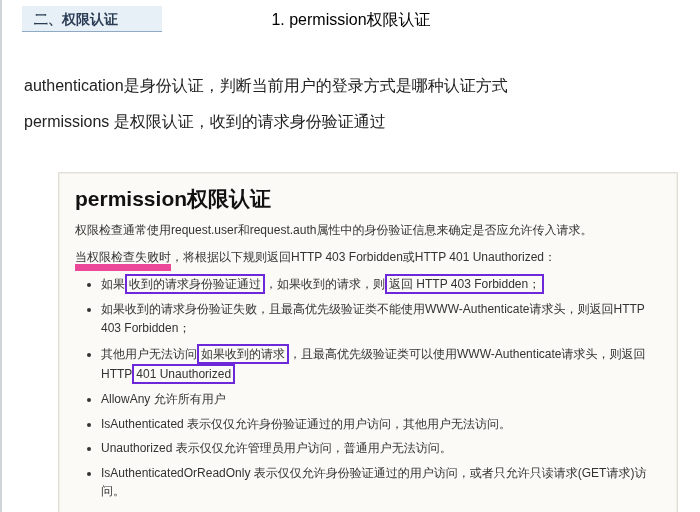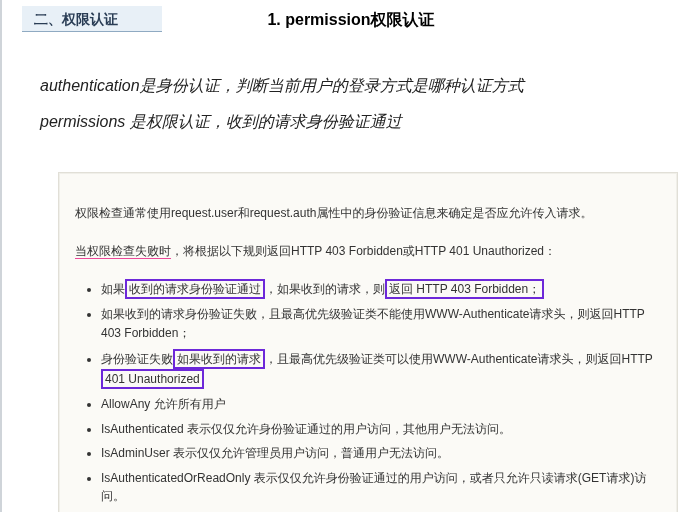--- a/index.html
+++ b/index.html
@@ -40,33 +40,33 @@
     font-size: 14px;
     padding-left: 12px;
     box-sizing: border-box;
   }
   .page-title {
     position: absolute;
     left: 50%;
     transform: translateX(-50%);
     top: 10px;
     font-size: 16px;
-    font-weight: bold;
+    font-weight: normal;
     color: #000;
   }
 
   .intro {
     position: absolute;
     left: 22px;
     top: 75px;
     right: 20px;
     font-size: 16px;
     line-height: 1.4;
   }
-  .intro p { margin: 0 0 14px 16px; font-style: italic; }
+  .intro p { margin: 0 0 14px 0; }
 
   
   .card {
     position: absolute;
     left: 56px;
     top: 172px;
     width: 620px;
     background: #fbfaf6;
     border: 1px solid #e1dfd7;
     box-shadow: 0 0 0 1px #f0efe9 inset;
@@ -77,36 +77,36 @@
     font-family: "Microsoft YaHei", Arial, sans-serif;
   }
   .card h2 {
     margin: 0 0 8px 0;
     font-size: 21px;
     font-weight: 800;
     color: #111;
     letter-spacing: 0;
   }
   .card .line {
-    margin: 19px 0;
+    margin: 8px 0;
     line-height: 1.55;
     position: relative;
   }
   .card ul {
     margin: 4px 0 6px 0;
     padding-left: 26px;
   }
   .card ul li {
     margin: 6px 0;
     line-height: 1.55;
     list-style: disc;
   }
 
   .ul-red {
-    border-bottom: 1px solid #ec4899;
+    border-bottom: 7px solid #ec4899;
     padding-bottom: 0px;
   }
   .box-red {
     border: 2px solid #6d28d9;
     padding: 0 2px;
     display: inline-block;
     line-height: 1.35;
   }
 
 </style>
@@ -119,41 +119,42 @@
     <div class="crumb">二、权限认证</div>
     <div class="page-title">1. permission权限认证</div>
   </div>
 
   <div class="intro">
     <p>authentication是身份认证，判断当前用户的登录方式是哪种认证方式</p>
     <p>permissions 是权限认证，收到的请求身份验证通过</p>
   </div>
 
   <div class="card">
+    <h2>permission权限认证</h2>
 
     <div class="line">权限检查通常使用request.user和request.auth属性中的身份验证信息来确定是否应允许传入请求。</div>
 
     <div class="line">
       <span class="ul-red">当权限检查失败时</span><span>，将根据以下规则返回HTTP 403 Forbidden或HTTP 401 Unauthorized：</span>
     </div>
 
     <ul>
       <li>
         <span>如果</span><span class="box-red">收到的请求身份验证通过</span><span>，如果收到的请求，则</span><span class="box-red">返回 HTTP 403 Forbidden；</span>
       </li>
       <li>
         <span>如果收到的请求身份验证失败，且最高优先级验证类不能使用WWW-Authenticate请求头，则返回HTTP 403 Forbidden；</span>
       </li>
       <li>
-        <span>身份验证失败</span><span class="box-red">如果收到的请求</span><span>，且最高优先级验证类可以使用WWW-Authenticate请求头，则返回HTTP</span><span class="box-red"> 401 Unauthorized </span>
+        <span>其他用户无法访问</span><span class="box-red">如果收到的请求</span><span>，且最高优先级验证类可以使用WWW-Authenticate请求头，则返回HTTP</span><span class="box-red"> 401 Unauthorized </span>
       </li>
     </ul>
 
 
     <ul>
       <li>AllowAny  允许所有用户</li>
       <li>IsAuthenticated 表示仅仅允许身份验证通过的用户访问，其他用户无法访问。</li>
-      <li>IsAdminUser 表示仅仅允许管理员用户访问，普通用户无法访问。</li>
+      <li>Unauthorized 表示仅仅允许管理员用户访问，普通用户无法访问。</li>
       <li>IsAuthenticatedOrReadOnly 表示仅仅允许身份验证通过的用户访问，或者只允许只读请求(GET请求)访问。</li>
     </ul>
   </div>
 
 </div>
 
 </body></html>

